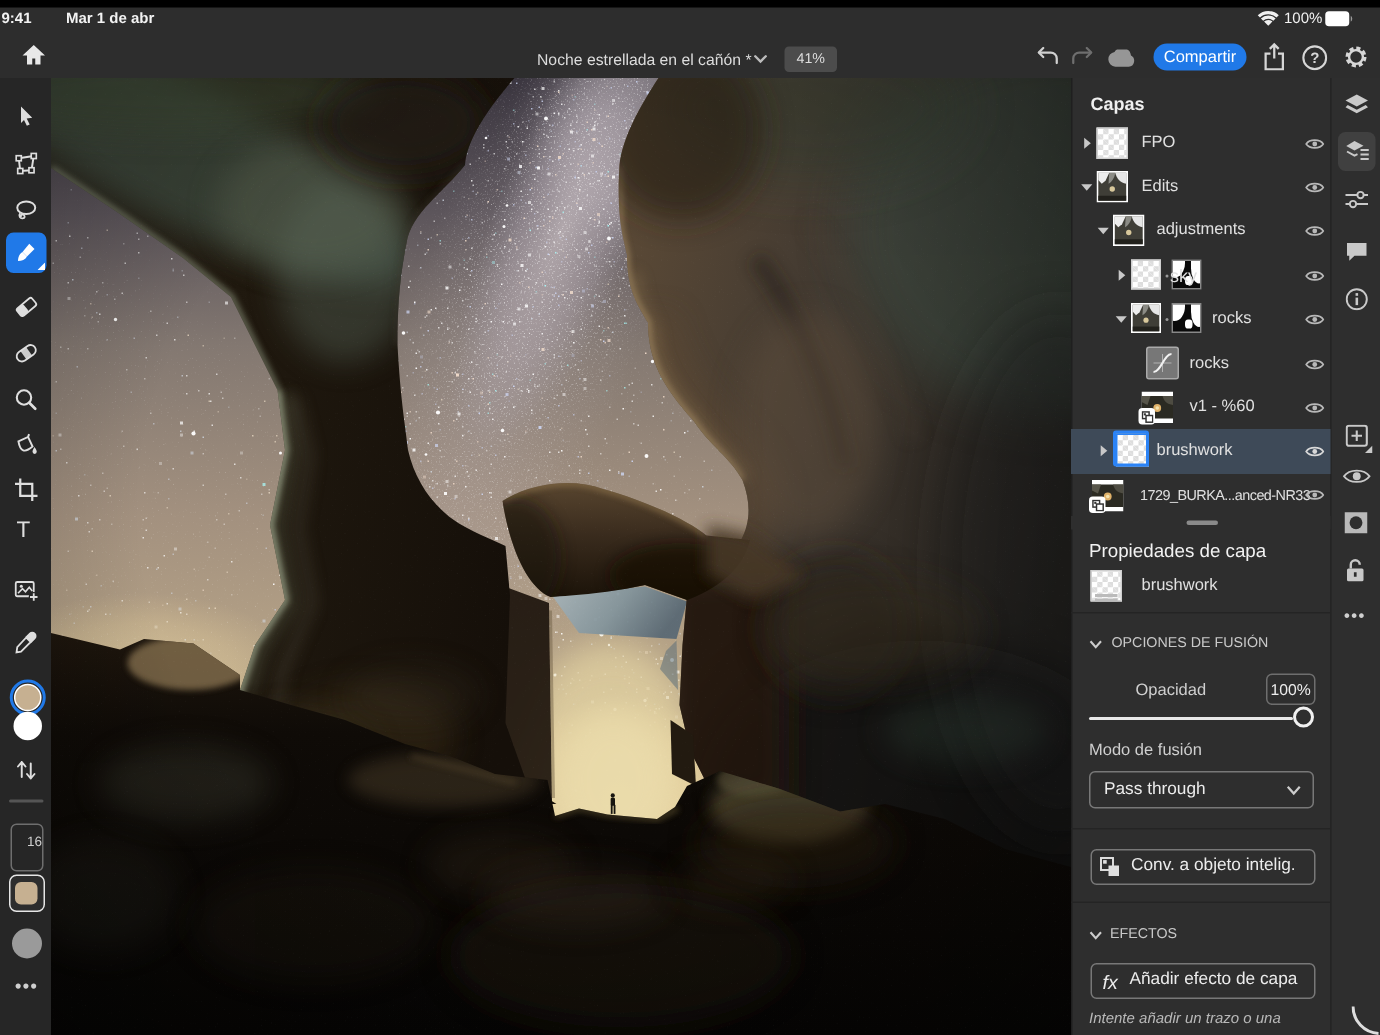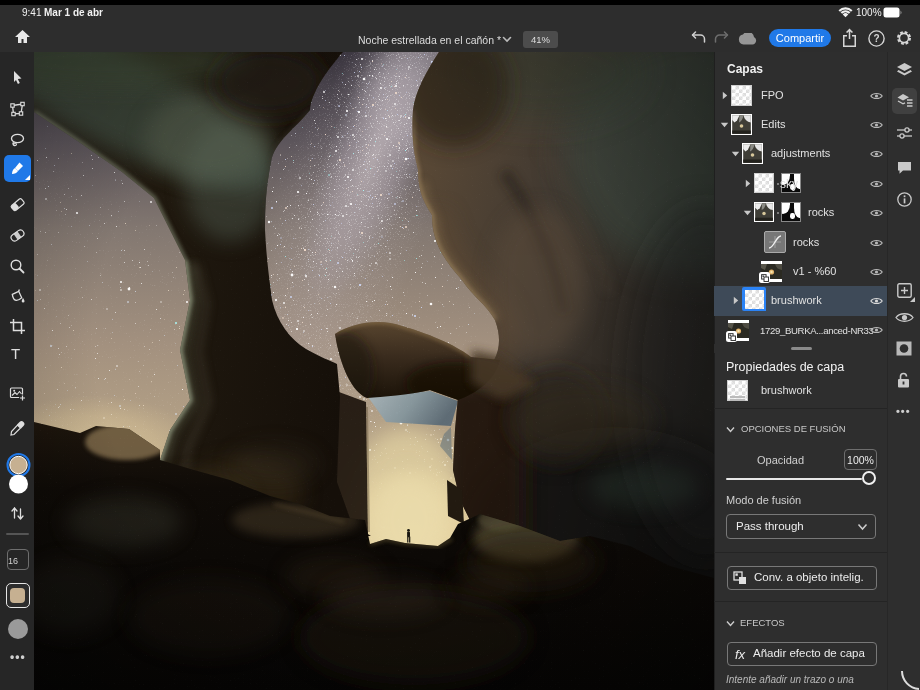--- a/index.html
+++ b/index.html
@@ -321,21 +321,21 @@
 <radialGradient id="vig" cx="0.5" cy="0.45" r="0.75">
  <stop offset="0.55" stop-color="#000" stop-opacity="0"></stop>
  <stop offset="1" stop-color="#000" stop-opacity="0.33"></stop>
 </radialGradient>
 <rect width="680" height="638" fill="url(#vig)"></rect>
 </svg>
 </div>
 <div id="rpanel"></div>
 <div id="rrail"></div>
 
-<div class="t" style="left:22px;top:7px;font-size:10px;font-weight:400;color:#f2f2f2">9:41</div>
+<div class="t" style="left:1px;top:7px;font-size:10px;font-weight:700;color:#f2f2f2">9:41</div>
 <div class="t" style="left:44px;top:7px;font-size:10px;font-weight:700;color:#f2f2f2">Mar 1 de abr</div>
 <svg class="abs" style="left:838px;top:7px" width="15" height="11" viewBox="0 0 15 11">
     <path d="M7.5 10.2 L10.3 7.4 A4 4 0 0 0 4.7 7.4 Z M2.6 5.3 A7 7 0 0 1 12.4 5.3 L10.9 6.8 A5 5 0 0 0 4.1 6.8 Z M0.5 3.2 A10 10 0 0 1 14.5 3.2 L13 4.7 A8 8 0 0 0 2 4.7 Z" fill="#f0f0f0"></path>
   </svg>
 <div class="t" style="left:856px;top:7px;font-size:10px;font-weight:400;color:#f2f2f2">100%</div>
 <svg class="abs" style="left:883px;top:7px" width="19" height="11" viewBox="0 0 19 11">
     <rect x="0.5" y="0.5" width="16" height="10" rx="2.5" fill="#fff"></rect>
     <path d="M17.5 3.5 a2.5 2.5 0 0 1 0 4 z" fill="#9a9a9a"></path>
   </svg>
 
@@ -437,21 +437,21 @@
 <svg class="abs" style="left:4px;top:452px" width="29" height="50" viewBox="0 0 29 50">
     <circle cx="14.5" cy="13" r="11" fill="none" stroke="#2079e8" stroke-width="2"></circle>
     <circle cx="14.5" cy="13" r="8.7" fill="#c6b091" stroke="#fff" stroke-width="1"></circle>
     <circle cx="14.5" cy="32" r="9.5" fill="#fff"></circle>
   </svg>
 <svg class="abs" style="left:9px;top:505px" width="17" height="17" viewBox="0 0 17 17">
     <path d="M5.5 3 V13 M5.5 3 L3 6 M5.5 3 L8 6" stroke="#dedede" stroke-width="1.3" fill="none" stroke-linecap="round"></path>
     <path d="M11.5 14 V4 M11.5 14 L9 11 M11.5 14 L14 11" stroke="#dedede" stroke-width="1.3" fill="none" stroke-linecap="round"></path>
   </svg>
 <div class="abs" style="left:6px;top:533px;width:23px;height:2px;background:#555;border-radius:1px"></div>
-<div class="abs" style="left:7px;top:549px;width:22px;height:21px;border:1px solid #6e6e6e;border-radius:4px;color:#d0d0d0;font-size:9px;text-align:left;line-height:22px">16</div>
+<div class="abs" style="left:7px;top:549px;width:22px;height:32px;border:1px solid #6e6e6e;border-radius:4px;color:#d0d0d0;font-size:9px;text-align:right;line-height:22px">16</div>
 <div class="abs" style="left:6px;top:583px;width:24px;height:25px;border:1.5px solid #e6e6e6;border-radius:5px;background:#2d2d2d">
     <div style="position:absolute;left:3px;top:3.5px;width:15px;height:15px;background:#c6b091;border-radius:4px"></div>
   </div>
 <div class="abs" style="left:8px;top:619px;width:20px;height:20px;border-radius:50%;background:#9a9a9a"></div>
 <div class="t" style="left:10px;top:650px;font-size:12px;letter-spacing:1px;color:#cfcfcf;font-weight:700">•••</div>
 <div class="t" style="left:727px;top:62px;font-size:12px;font-weight:700;color:#f0f0f0">Capas</div>
 <svg class="abs" style="left:722px;top:91px" width="6" height="9" viewBox="0 0 6 9">
     <path d="M0.8 0.8 L5.2 4.5 L0.8 8.2 Z" fill="#c8c8c8"></path>
   </svg>
 <div class="abs" style="left:731px;top:85px;width:21px;height:21px;background:#fff;background-image:linear-gradient(45deg,#ddd 25%,transparent 25%,transparent 75%,#ddd 75%),linear-gradient(45deg,#ddd 25%,transparent 25%,transparent 75%,#ddd 75%);background-size:7.0px 7.0px;background-position:0 0,3.5px 3.5px;border:1px solid #cfcfcf"></div>

